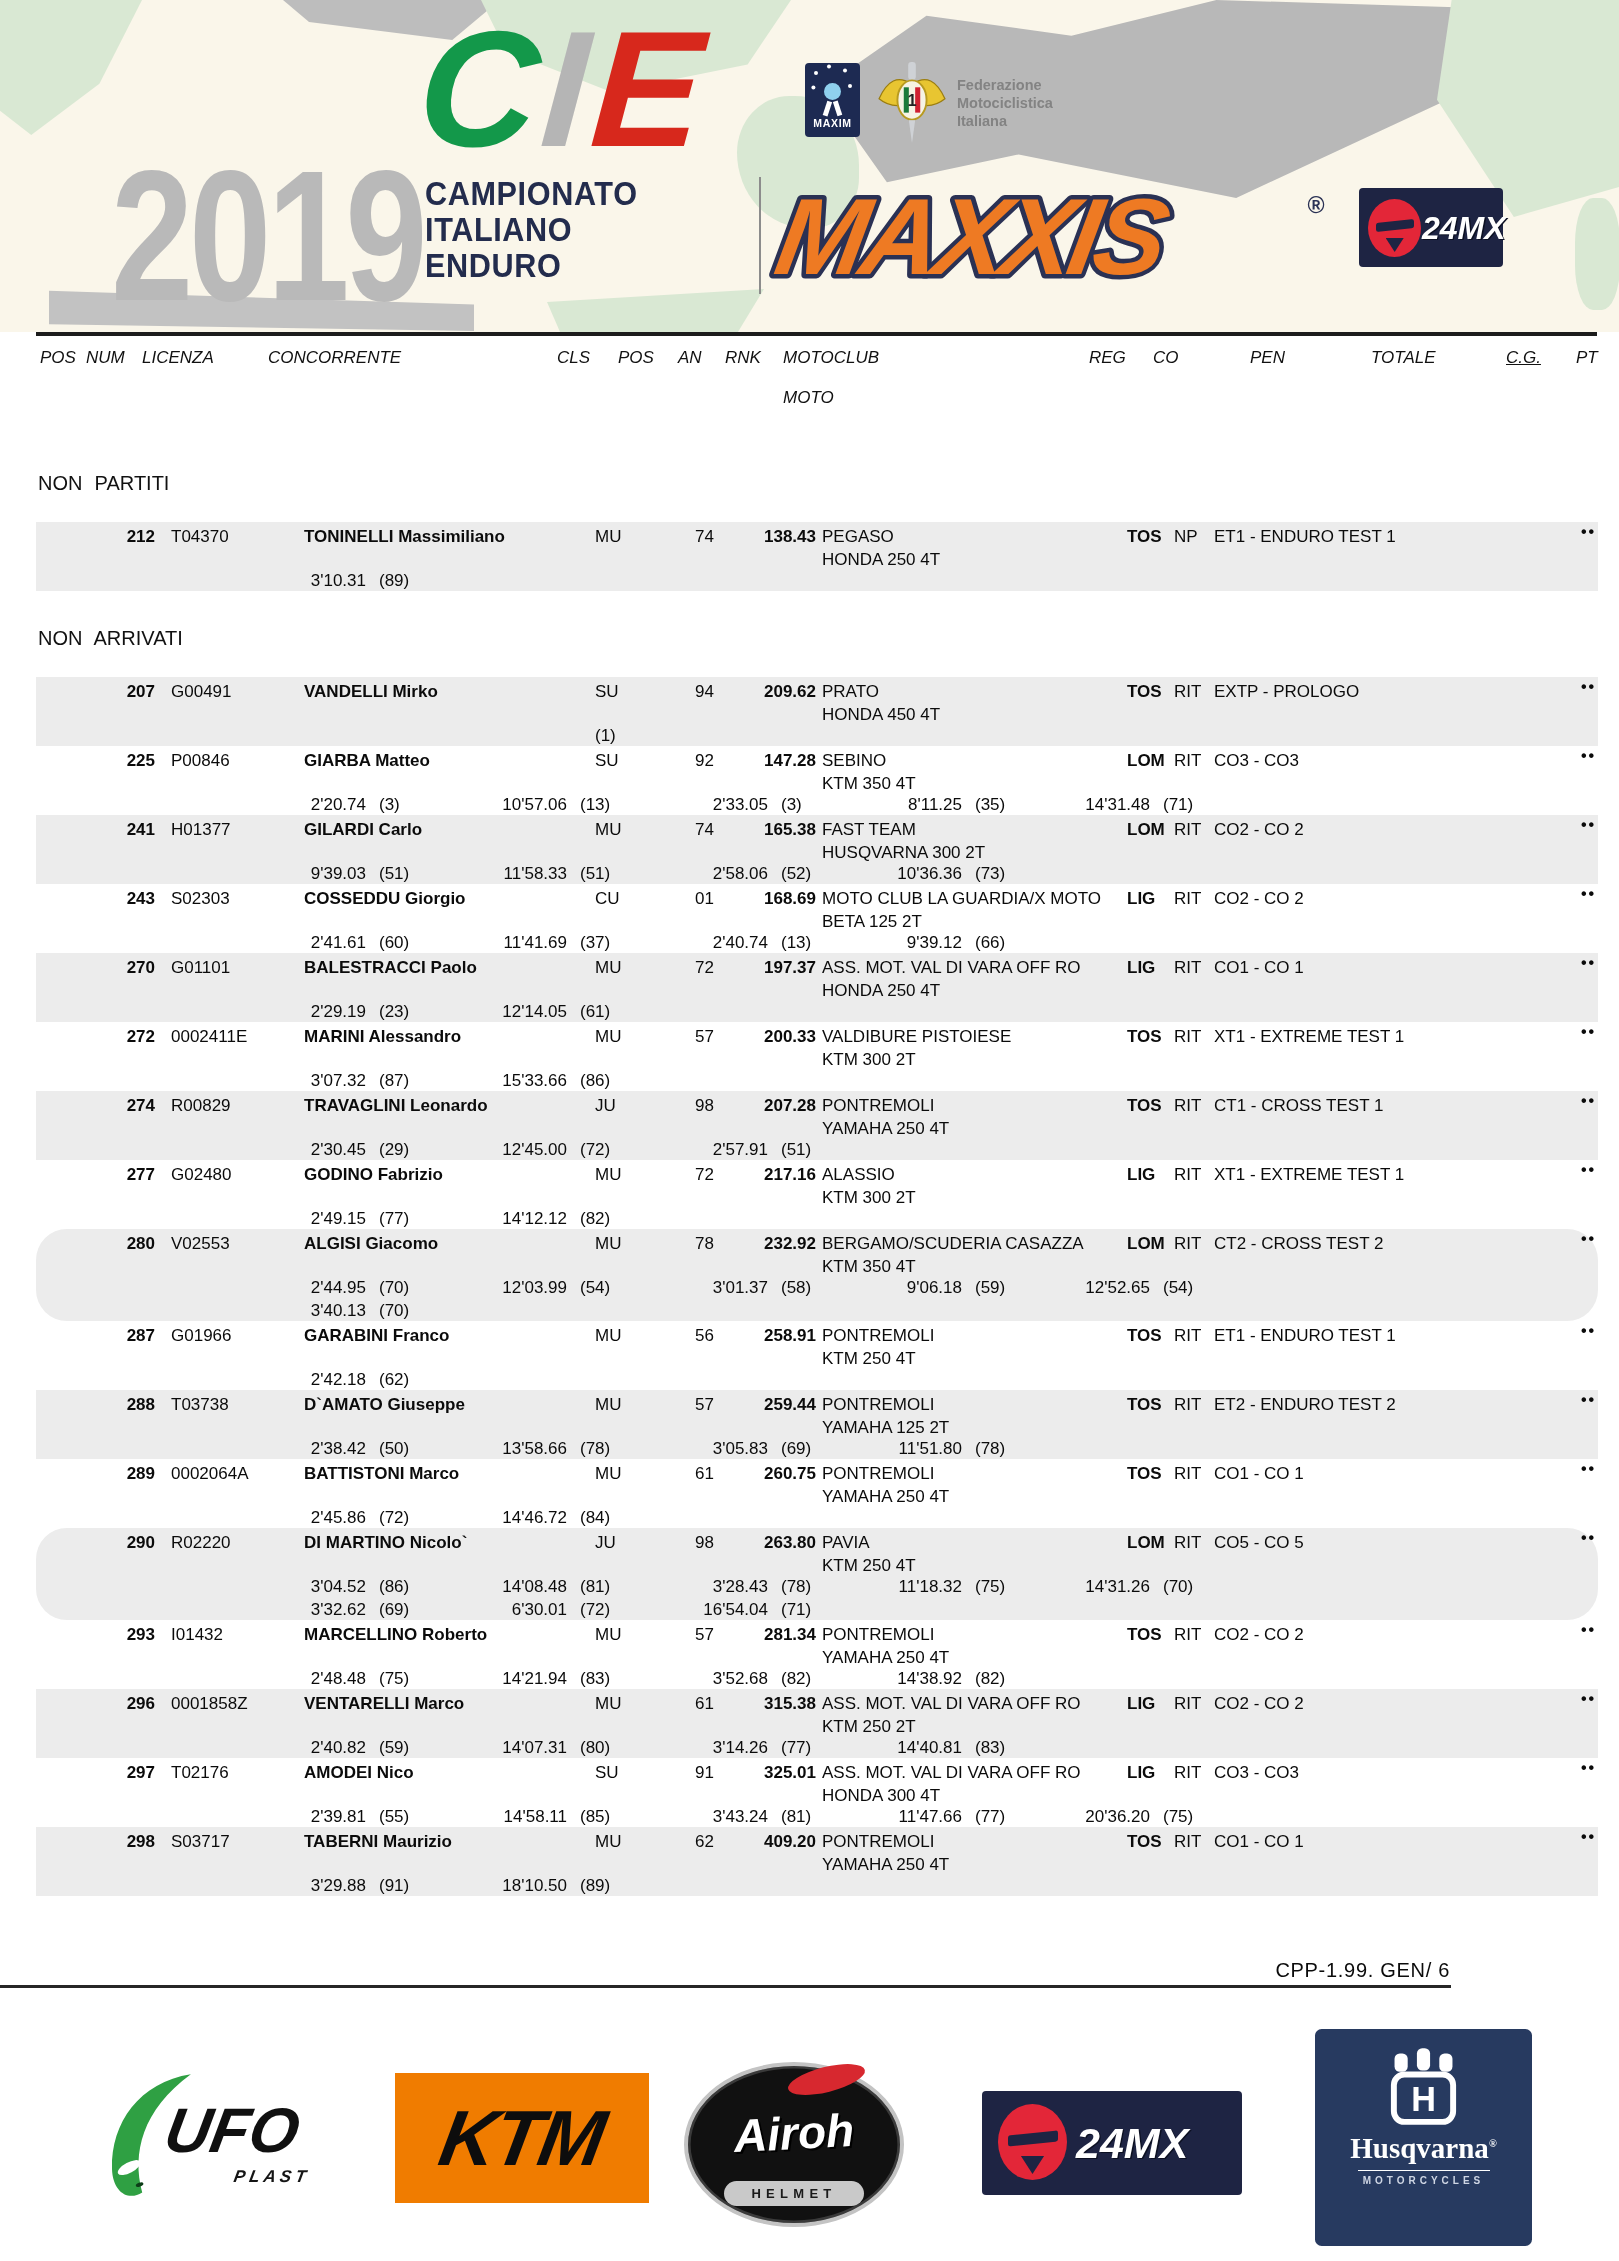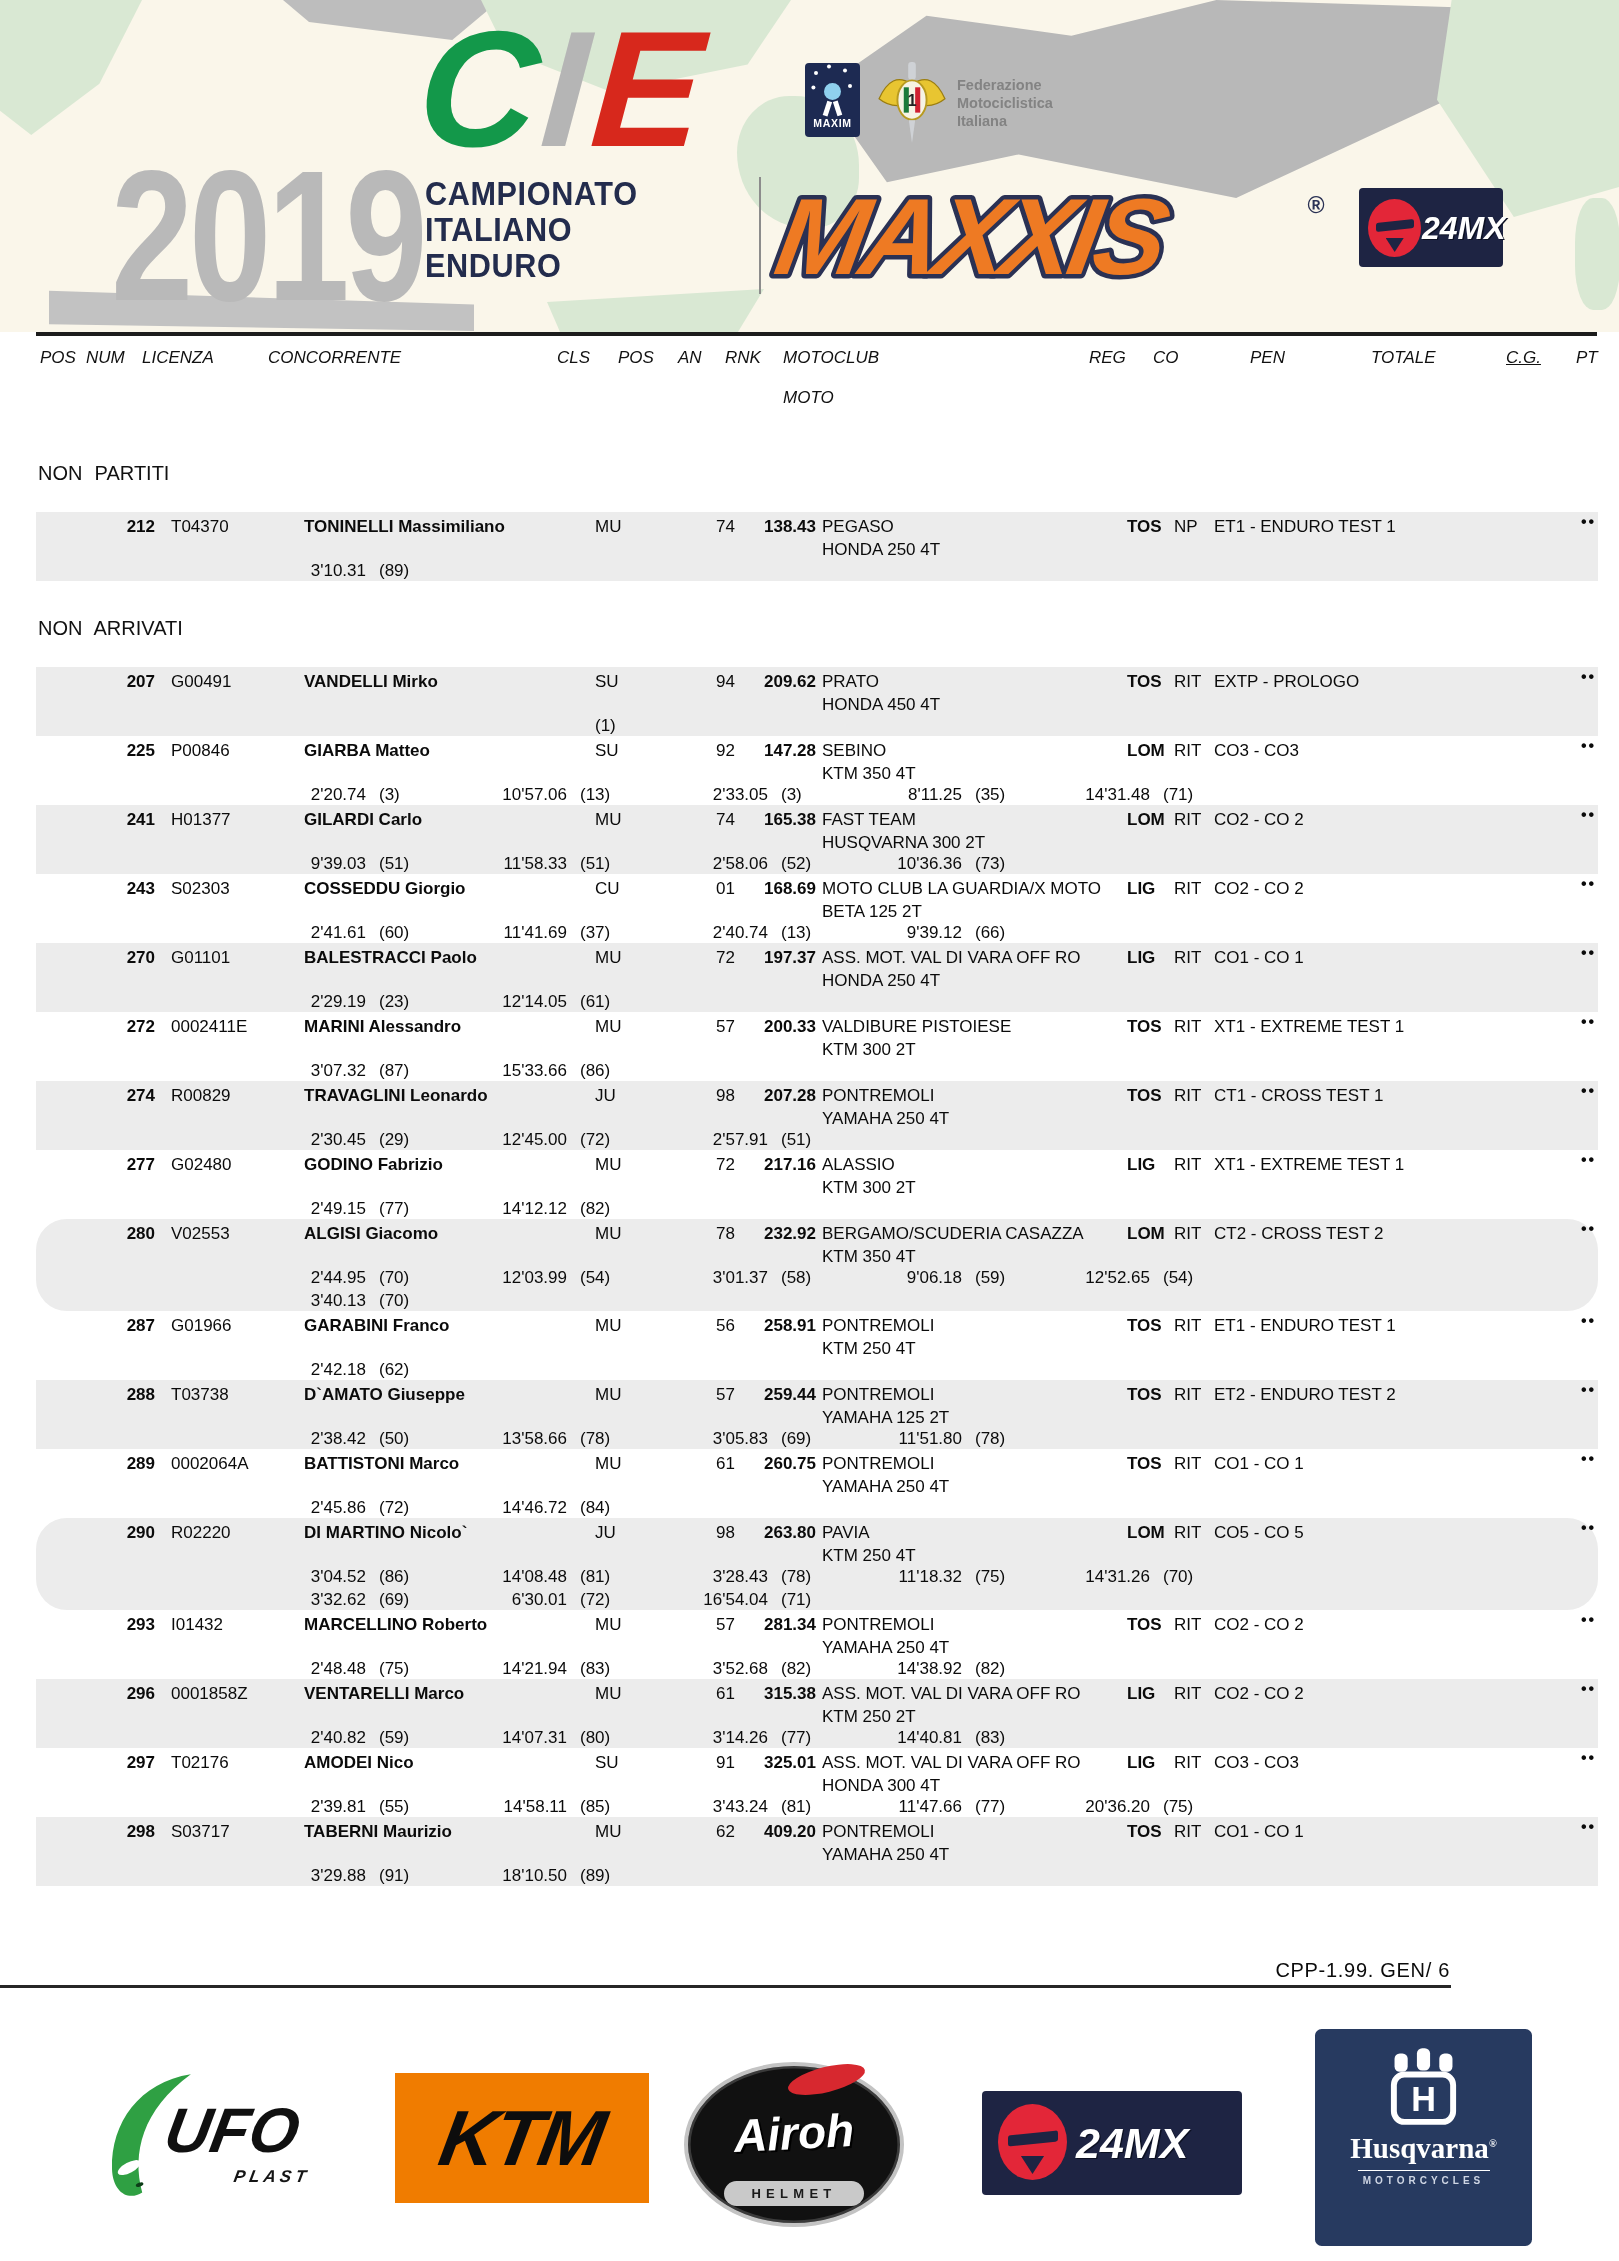--- a/index.html
+++ b/index.html
@@ -70,31 +70,31 @@
   .topline{position:absolute;left:36px;top:332px;width:1561px;height:4px;background:#1c1c1c;}
   .cols{position:absolute;left:0;top:348px;width:1620px;height:79px;font-style:italic;font-size:17px;color:#111;}
   .ch{position:absolute;top:0;white-space:nowrap;}
   .h0{left:40px;}.h1{left:86px;}.h2{left:142px;}.h3{left:268px;}.h4{left:557px;}
   .h5{left:618px;}.h6{left:678px;}.h7{left:725px;}.h8{left:783px;}.h9{left:1089px;}
   .h10{left:1153px;}.h11{left:1250px;}.h12{left:1371px;}.h13{left:1506px;text-decoration:underline;}.h14{left:1576px;}
   .ch-moto{left:783px;top:40px;}
 
   .tbody{position:absolute;left:0;top:461px;width:1620px;}
   .seclabel{height:24px;margin:36px 0 26px 38px;font-size:20px;word-spacing:6.6px;color:#111;}
-  .seclabel:first-child{margin-top:1px;}
+  .seclabel:first-child{margin-top:11px;}
 
   .row{position:relative;margin-left:36px;width:1562px;height:69px;font-size:17px;}
   .row.shade{background:#ececec;}
   .row.tall{height:92px;border-radius:31px;}
   .c{position:absolute;top:5.3px;white-space:nowrap;}
   .f-num{left:66px;width:53px;text-align:right;font-weight:bold;}
   .f-lic{left:135px;}
   .f-name{left:268px;font-weight:bold;}
   .f-cls{left:559px;}
-  .f-an{left:659px;width:40px;text-align:right;}
+  .f-an{left:659px;width:40px;text-align:left;}
   .f-rnk{left:708px;width:72px;text-align:right;font-weight:bold;}
   .f-club{left:786px;}
   .f-moto{left:786px;top:28px;}
   .f-reg{left:1091px;font-weight:bold;}
   .f-co{left:1138px;}
   .f-pen{left:1178px;}
   .f-cg{left:1545px;width:33px;top:1.3px;font-size:16px;letter-spacing:2px;font-weight:bold;}
   .f-note{left:559px;top:49px;}
   .tline{position:absolute;left:0;top:49px;width:100%;height:20px;}
   .tcell{position:absolute;top:0;white-space:nowrap;}

